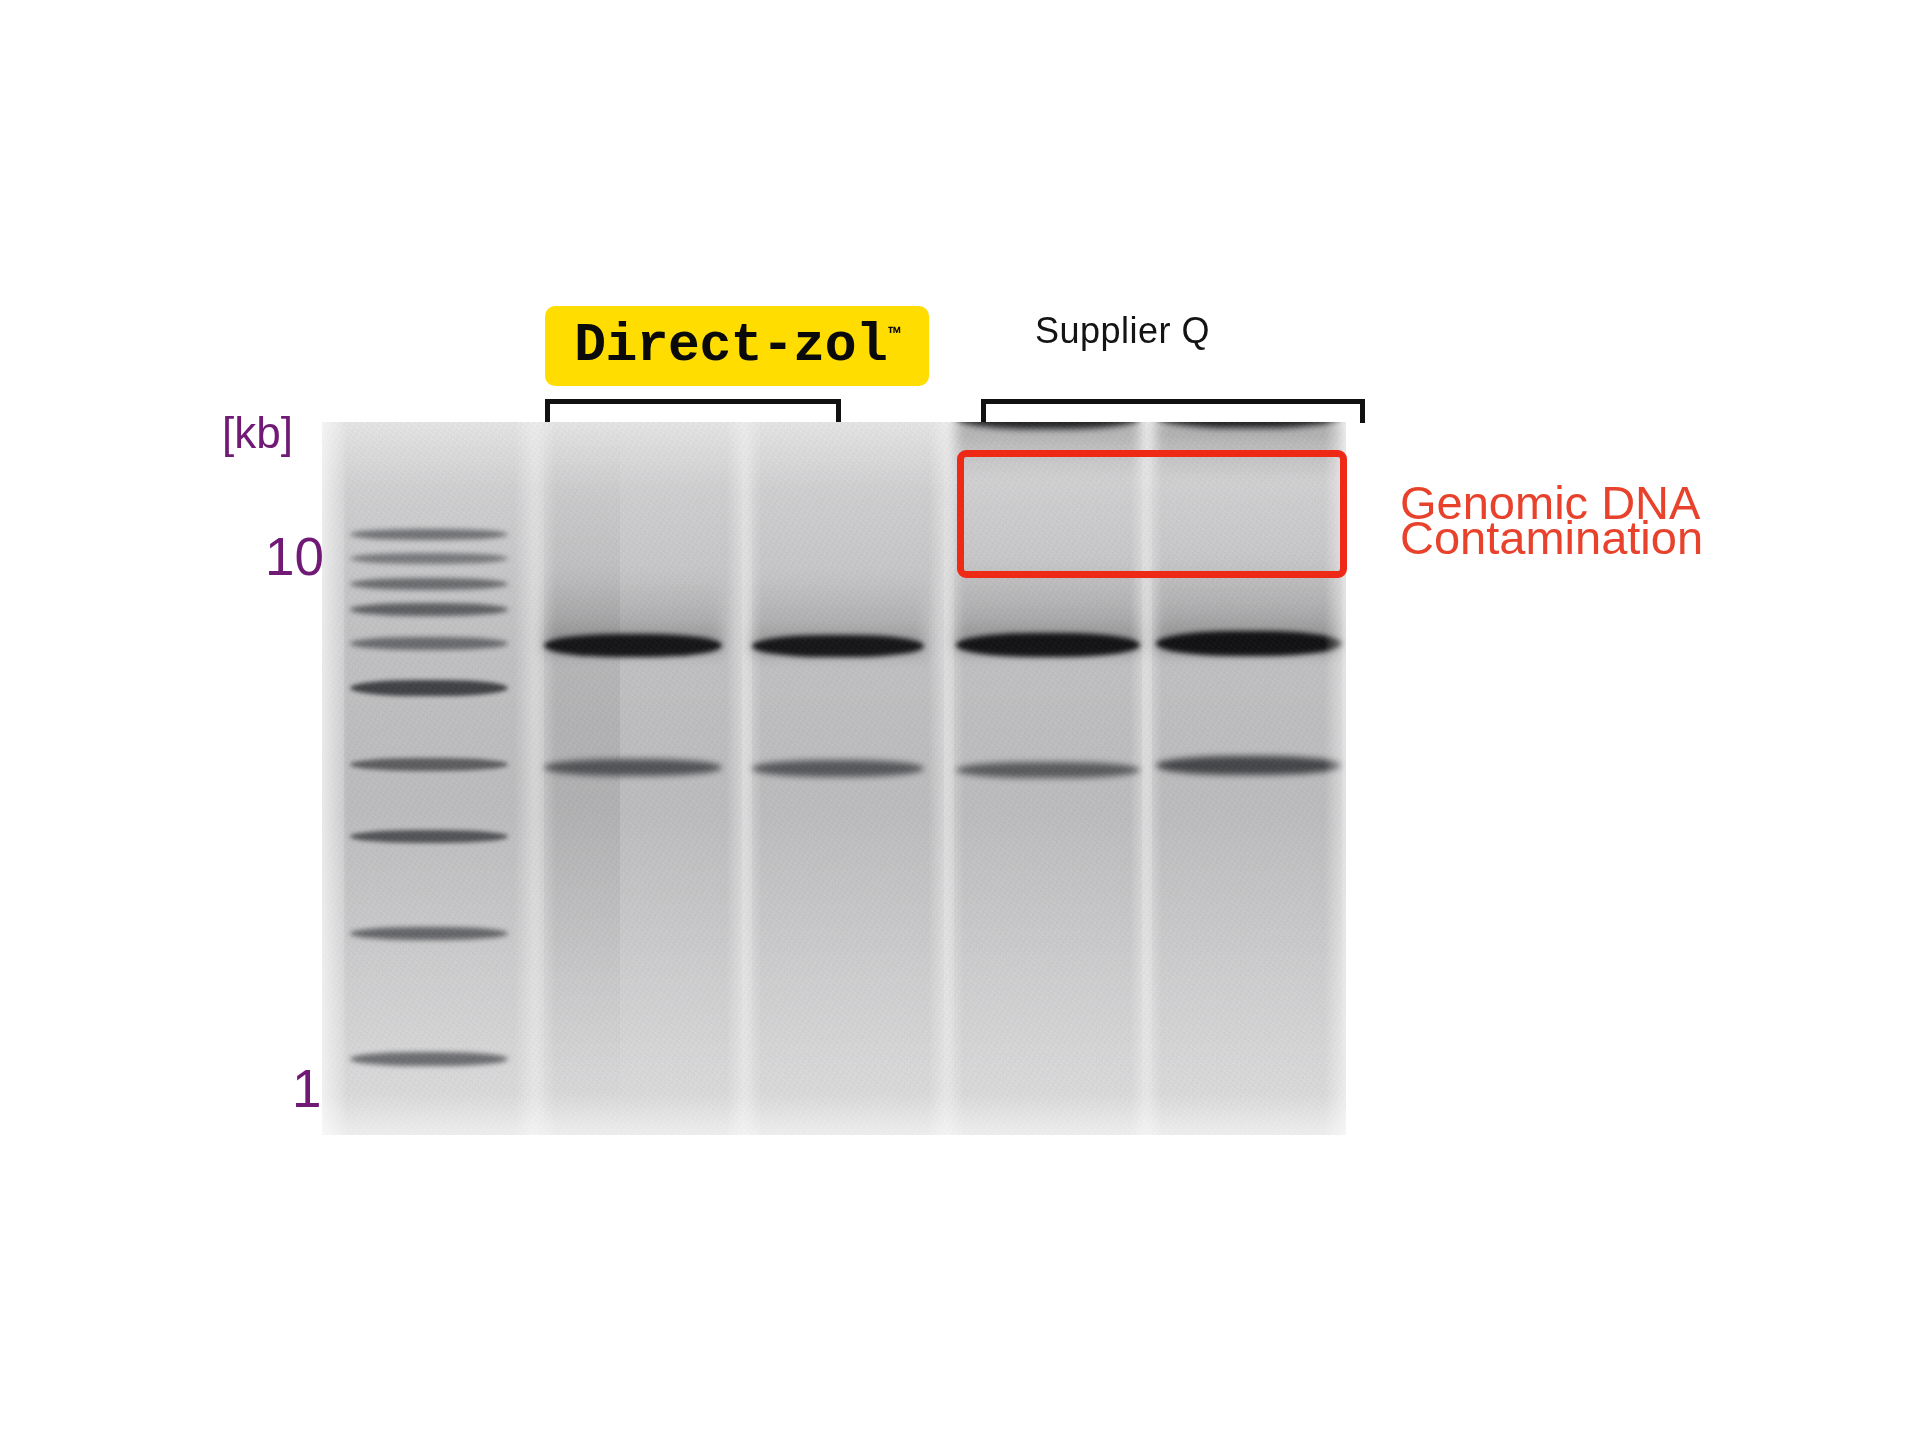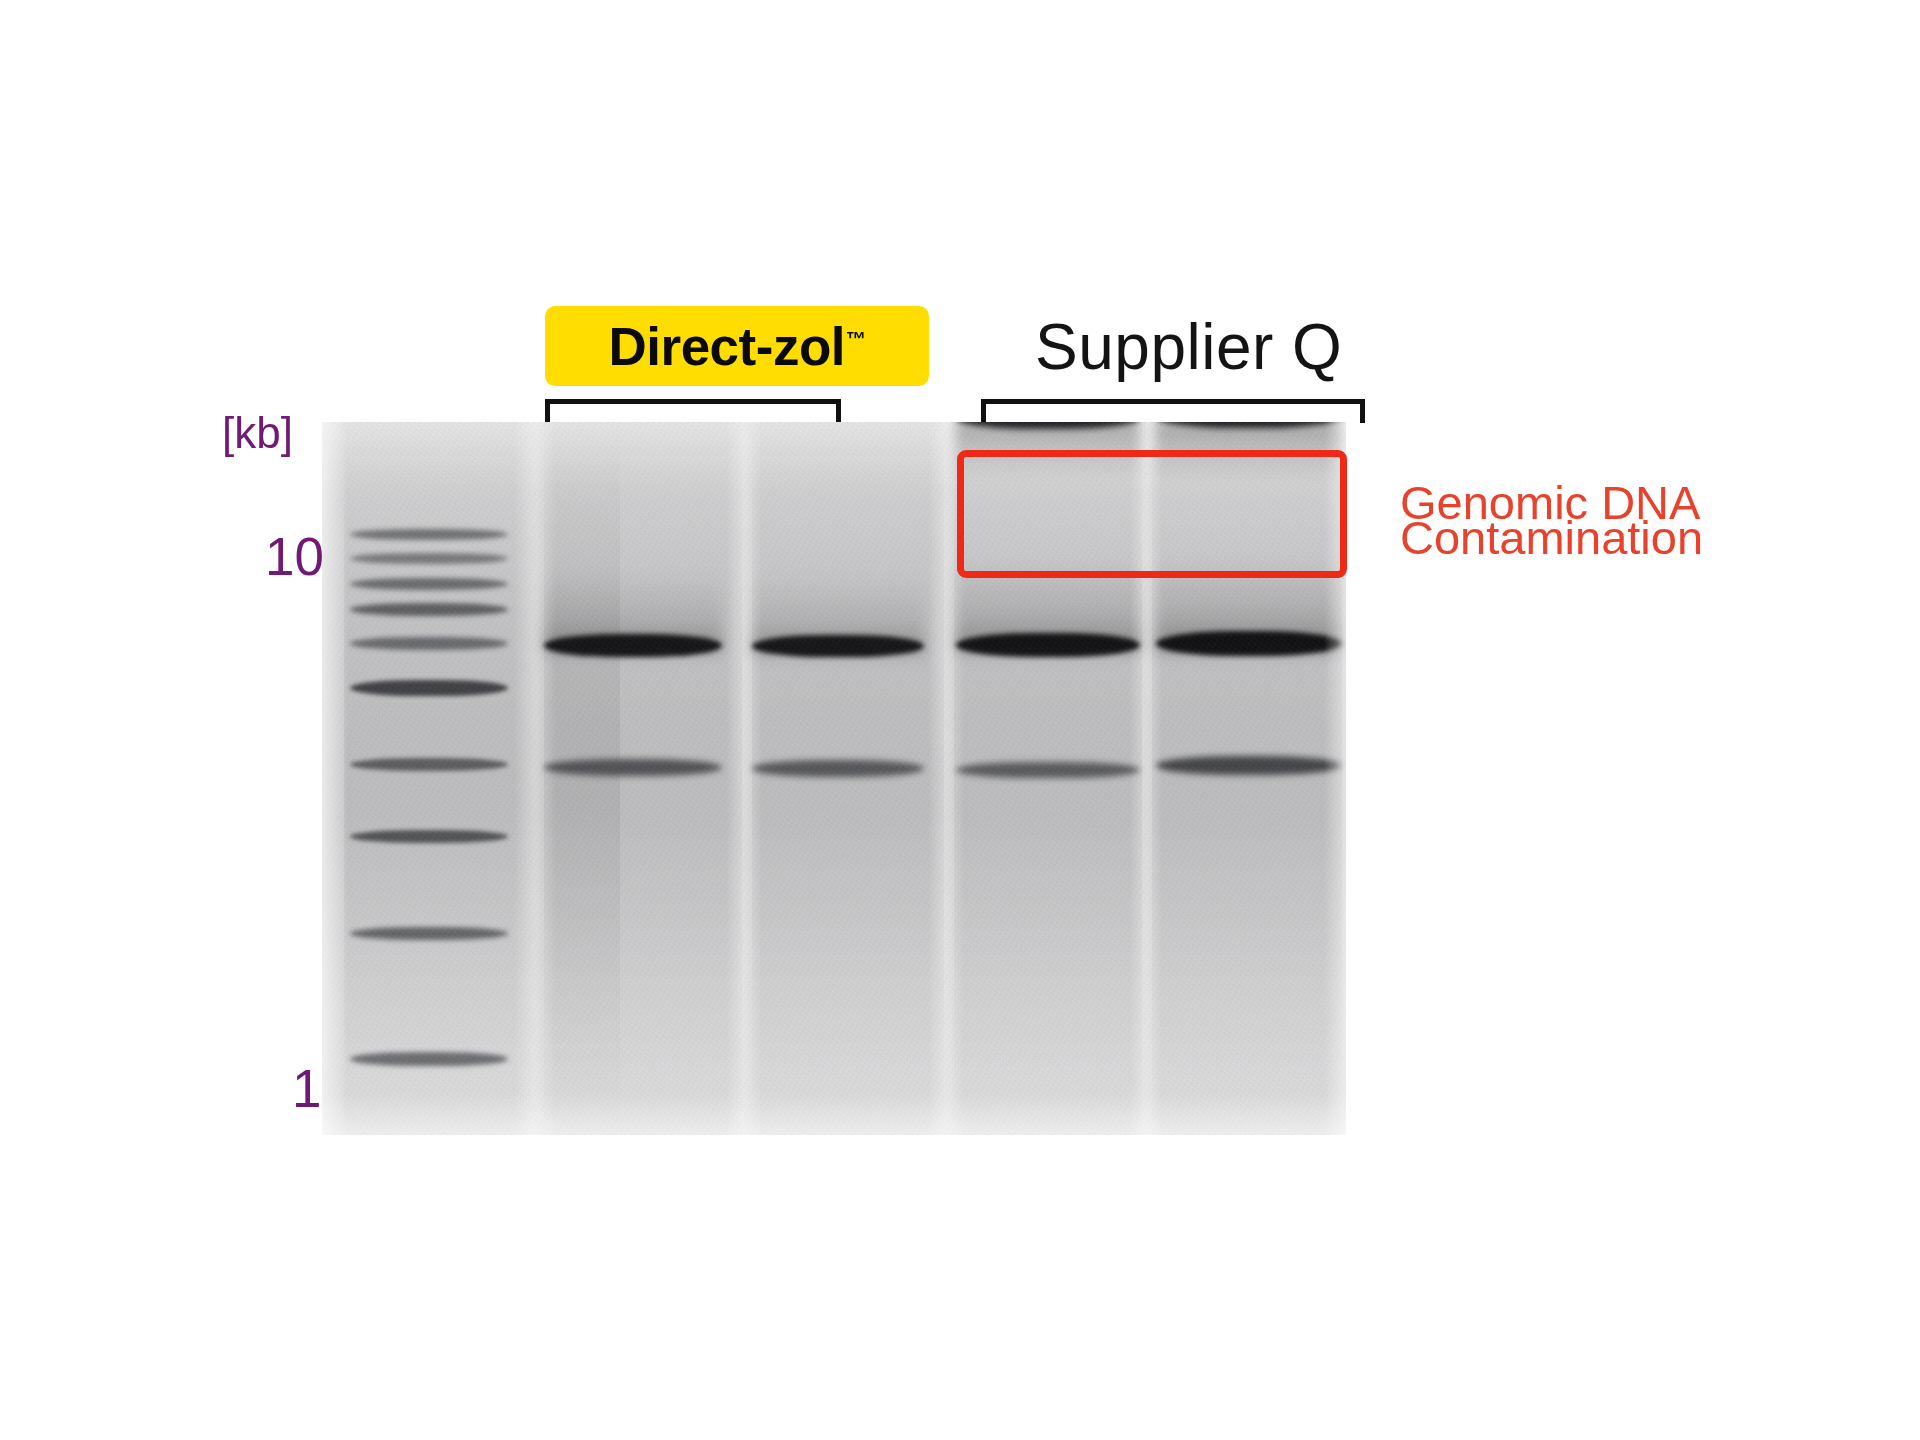--- a/index.html
+++ b/index.html
@@ -118,41 +118,41 @@
   .brand-chip {
     position: absolute;
     background: #FFDD00;
     border-radius: 10px;
     display: flex;
     align-items: center;
     justify-content: center;
     box-sizing: border-box;
   }
   .brand-text {
-    font-family: Liberation Sans, sans-serif;
+    font-family: Liberation Mono, monospace;
     font-weight: 700;
     font-size: 53px;
     color: #0a0a0a;
     letter-spacing: -0.5px;
     line-height: 1;
     white-space: nowrap;
   }
   .brand-tm {
     font-size: 20px;
     font-weight: 700;
     vertical-align: super;
     line-height: 1;
     margin-left: 1px;
   }
 
   .supplier-text {
     position: absolute;
     font-family: "Liberation Sans", sans-serif;
     font-weight: 300;
-    font-size: 64px;
+    font-size: 36px;
     color: #141414;
     white-space: nowrap;
     letter-spacing: 0.5px;
   }
 
   .bracket {
     position: absolute;
     border-left: 5px solid #111111;
     border-right: 5px solid #111111;
     border-top: 5px solid #111111;

